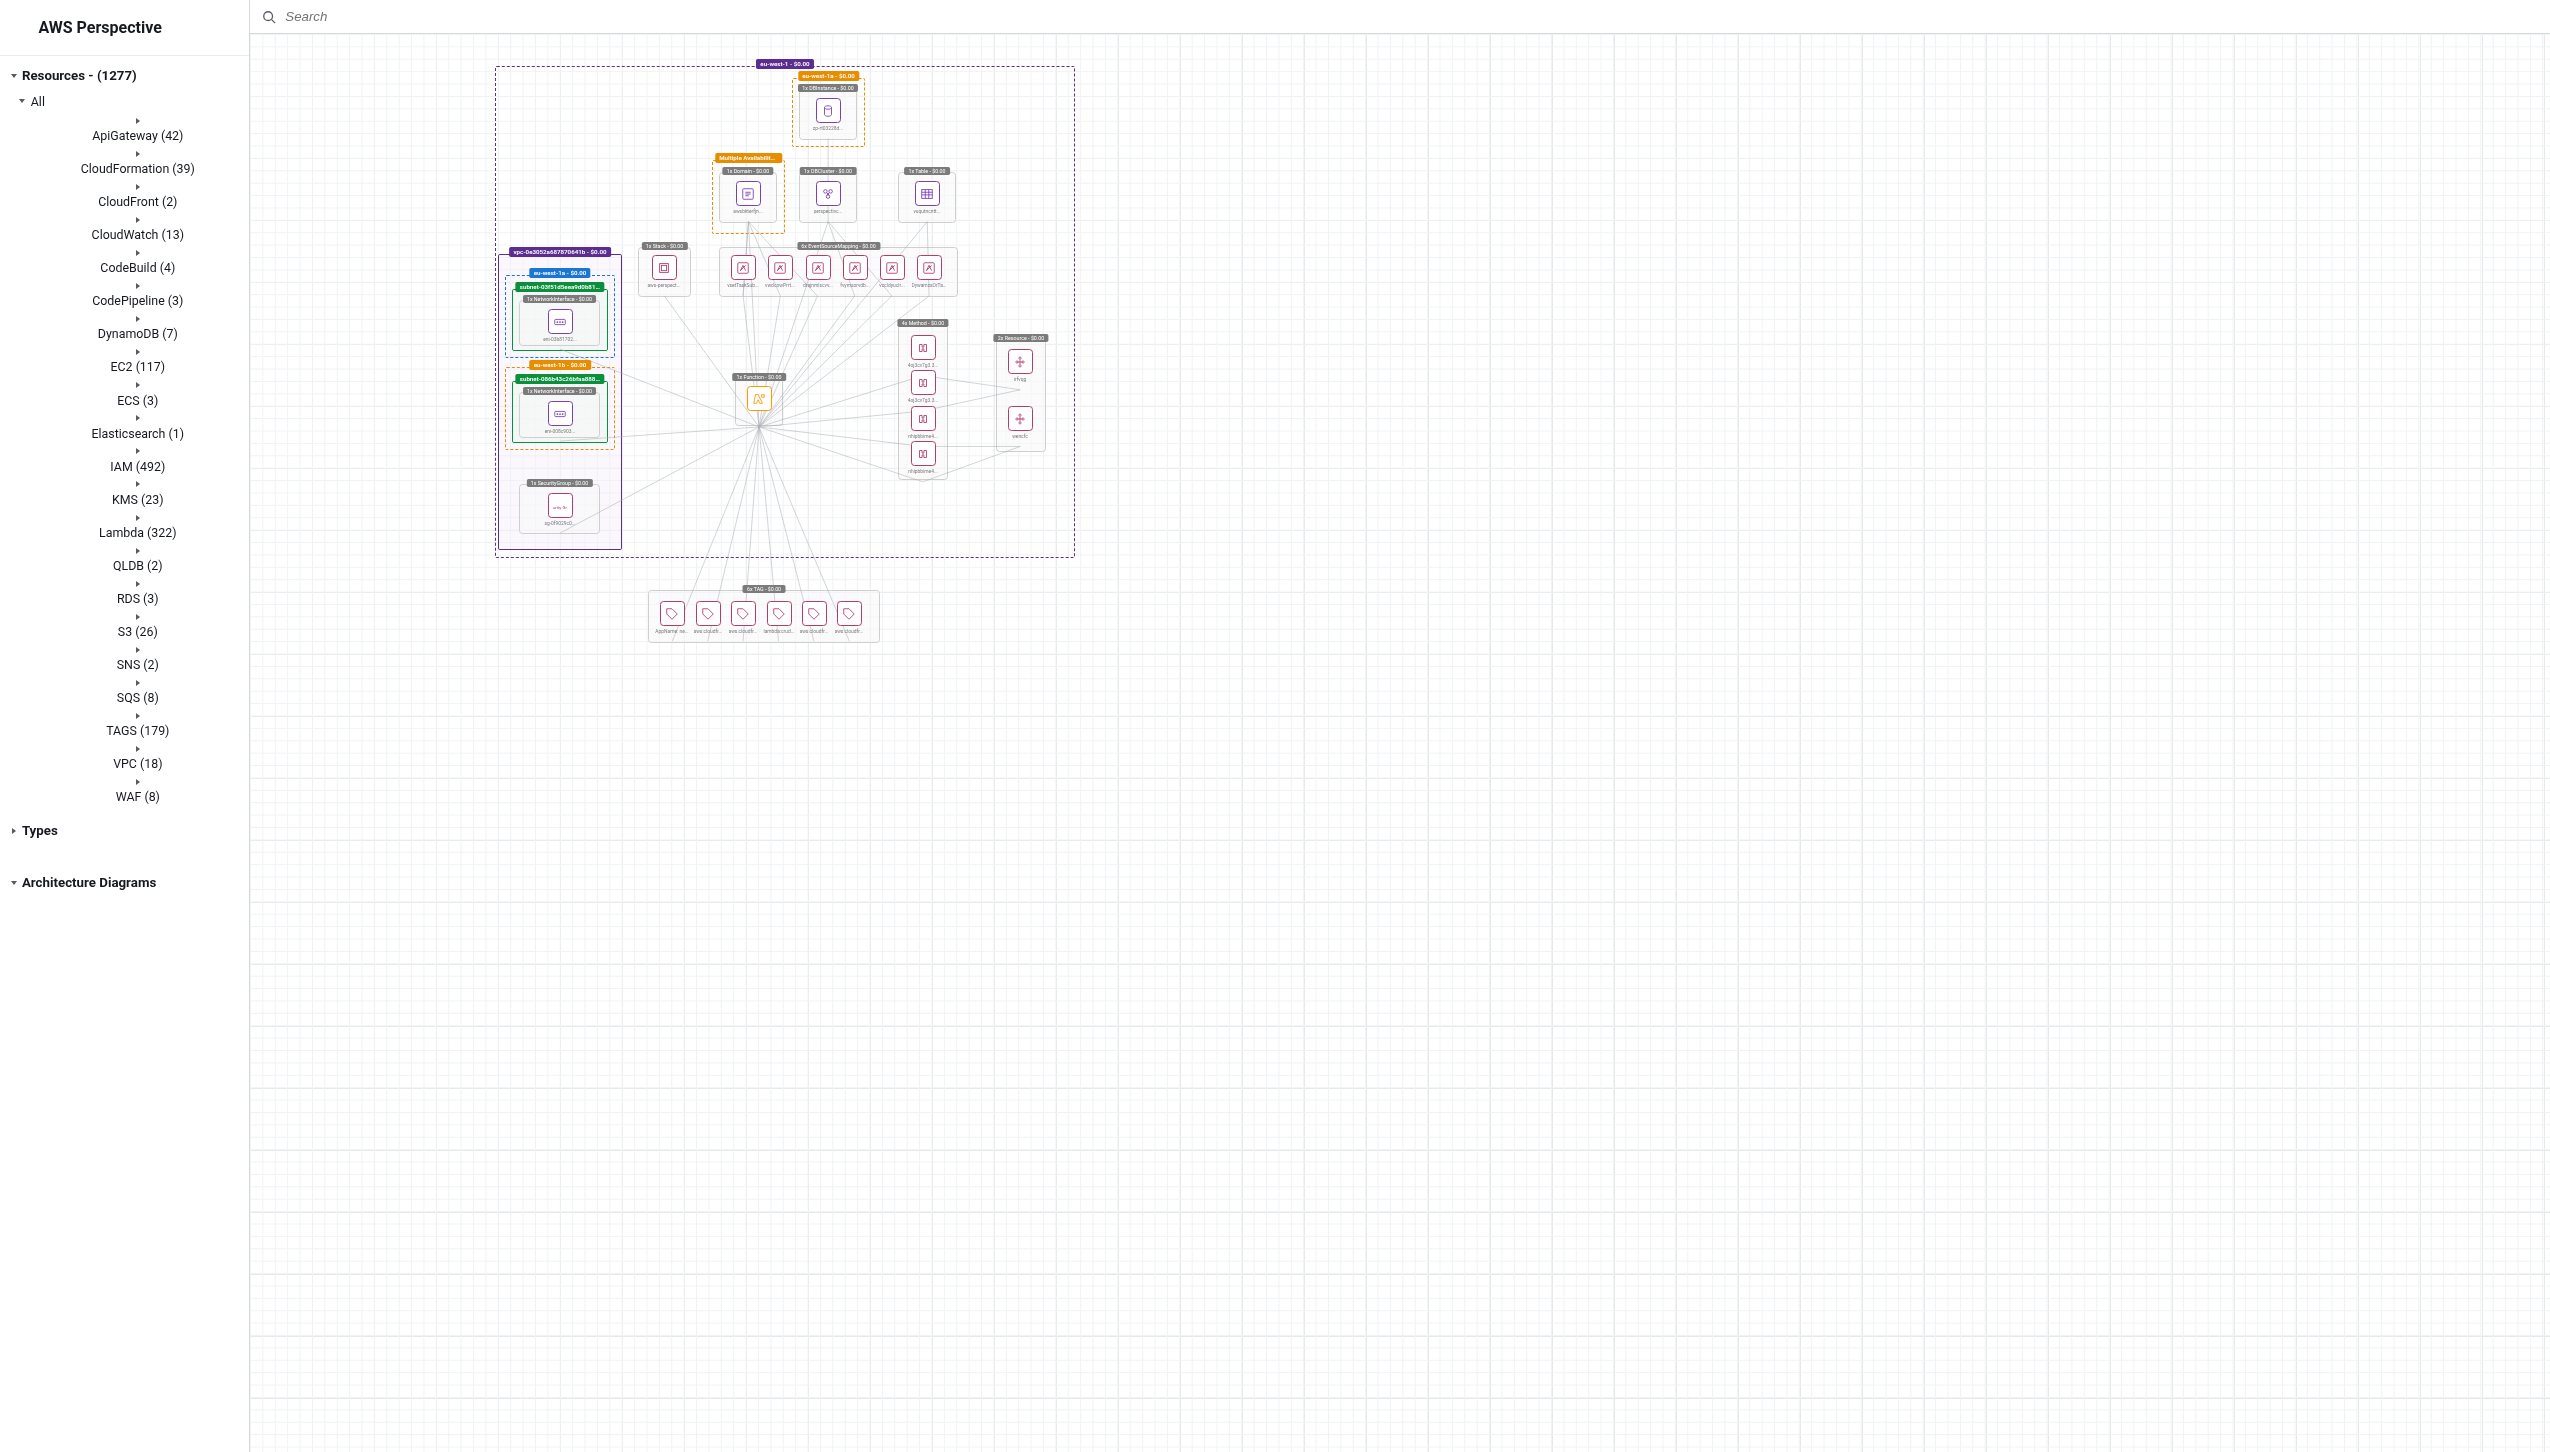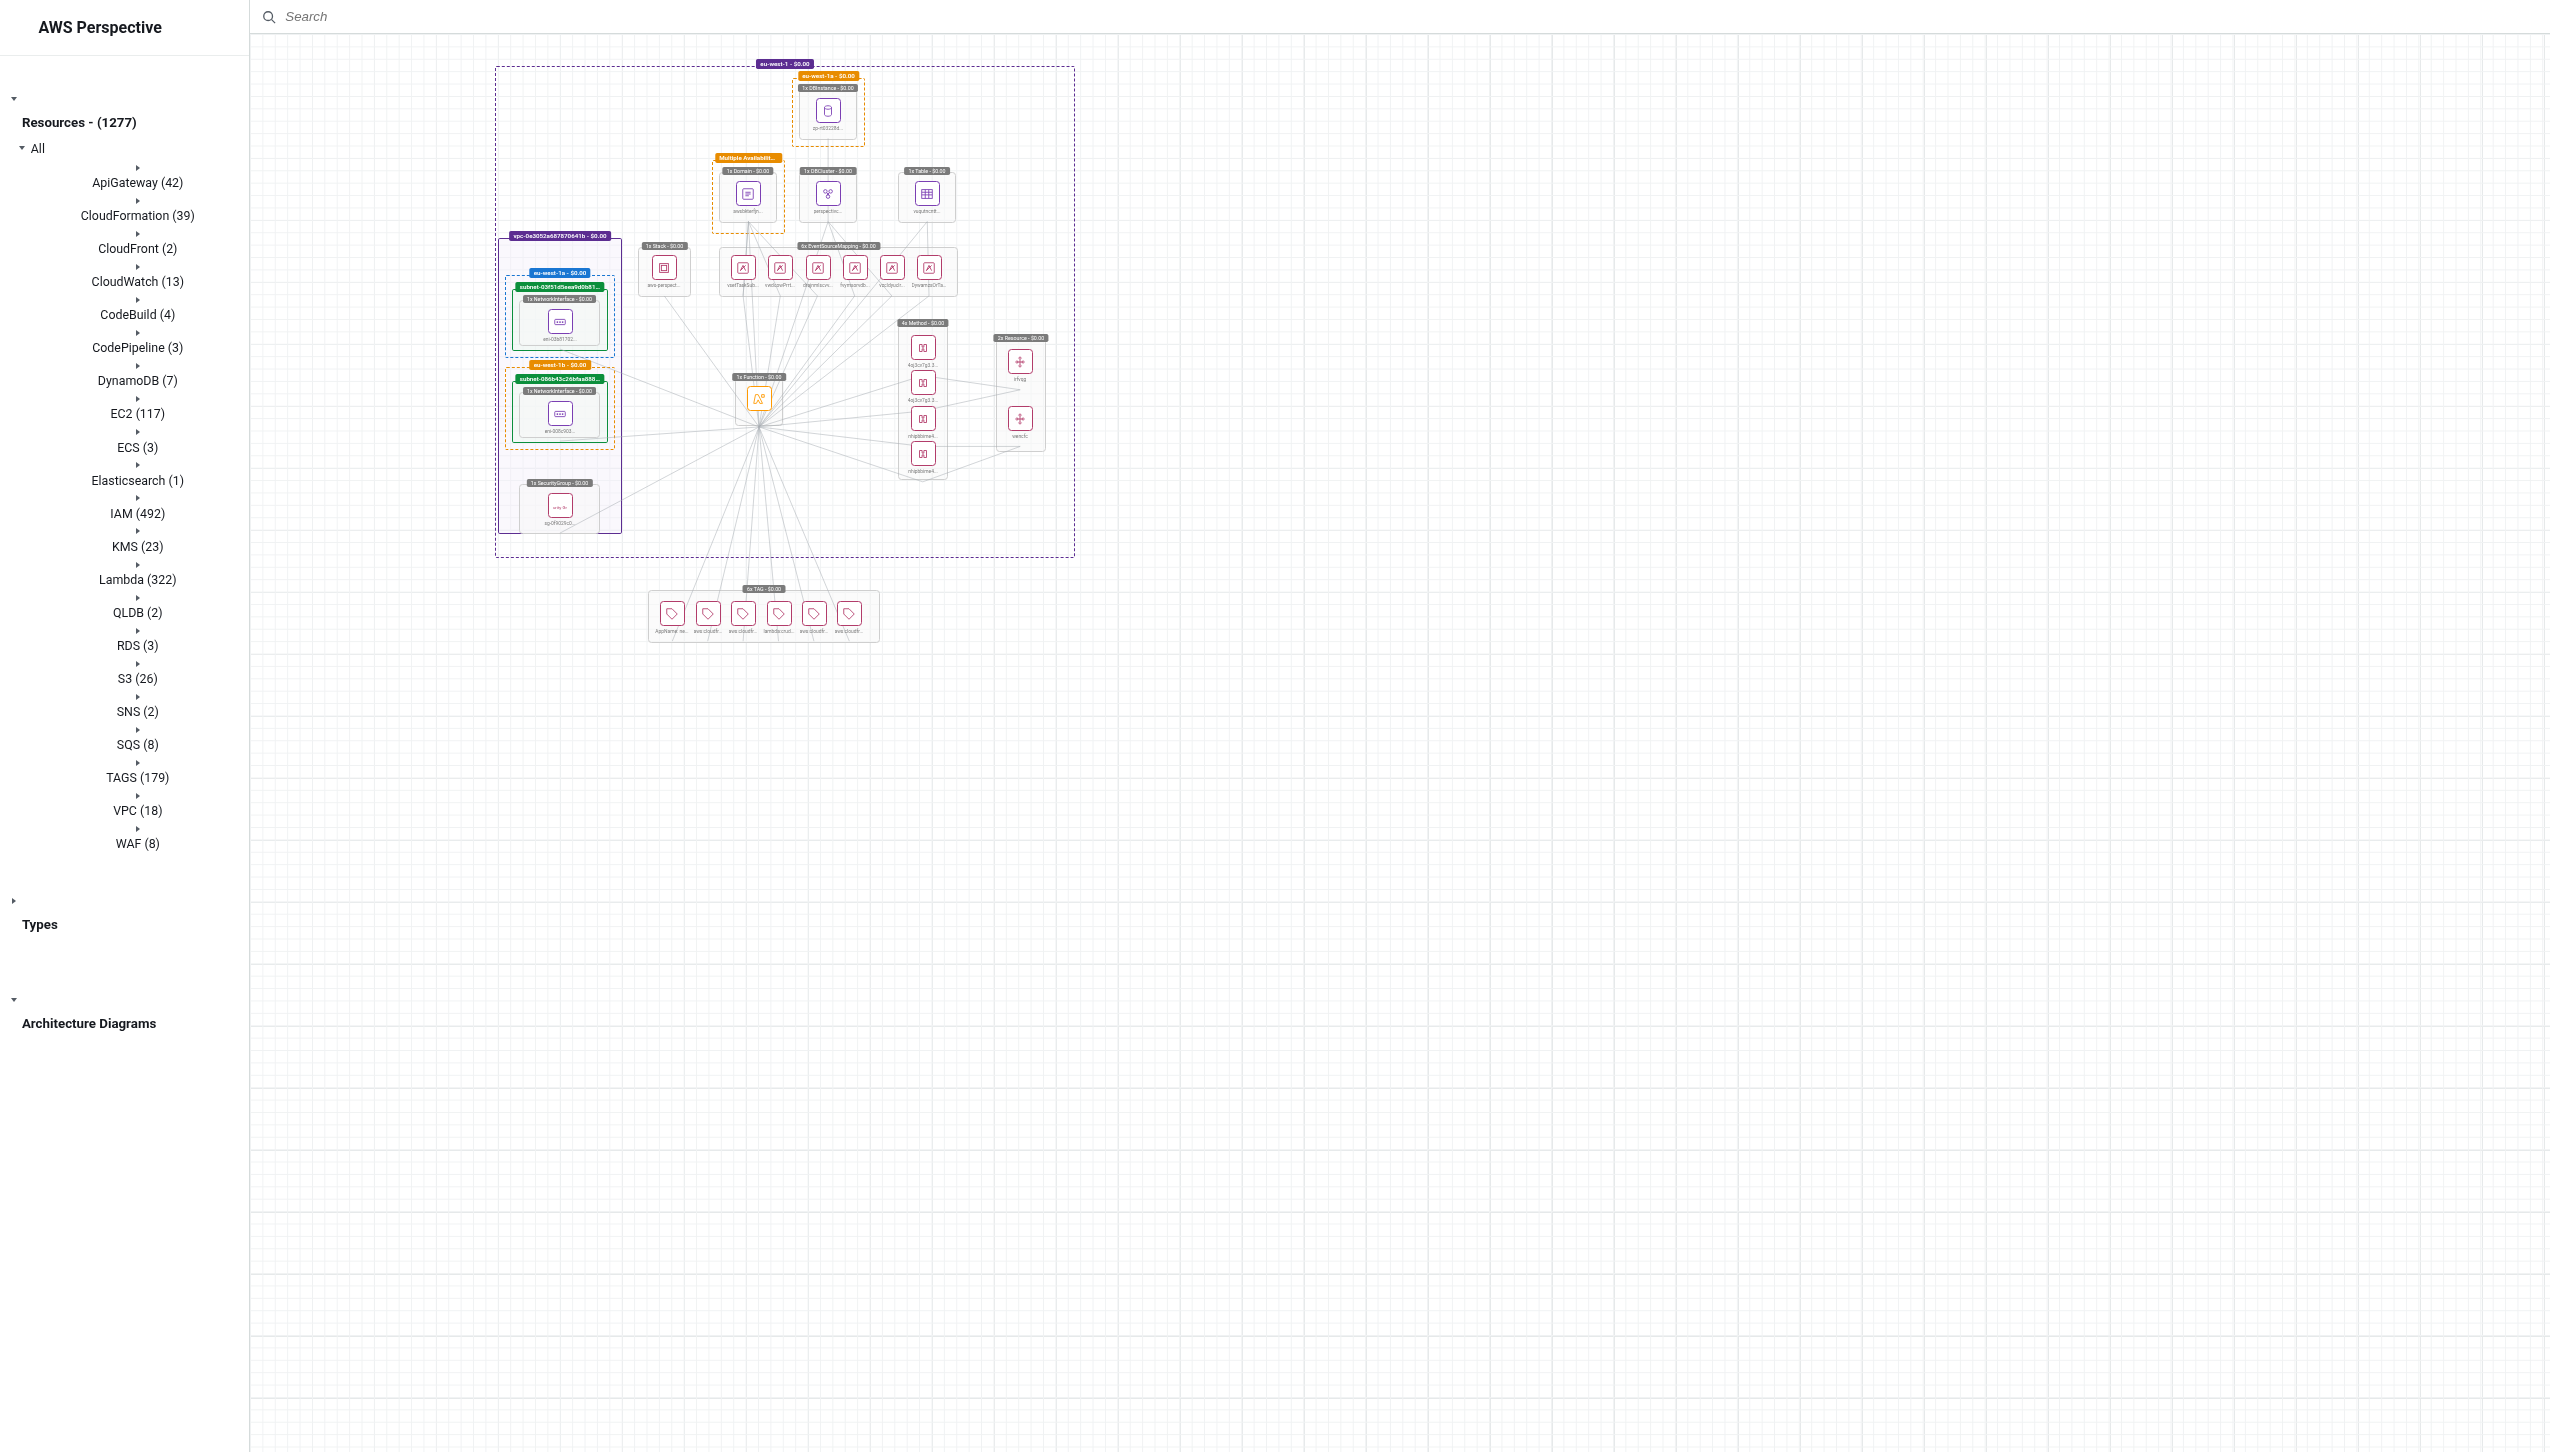--- a/index.html
+++ b/index.html
@@ -11,21 +11,21 @@
   .sidebar-header { display: flex; align-items: center; justify-content: space-between; padding: 14px 14px 14px 12.4px; border-bottom: 0.9px solid #eaeded; }
   .sidebar-title { font-size: 16px; font-weight: 700; margin-left: 26px; }
   .close-x { font-size: 17.7px; color: #545b64; cursor: pointer; padding: 3.5px; }
 
   .tree { padding: 7px 5.3px 21px 5.3px; }
   .tree-section, .tree-group, .tree-item { display: block; }
   .tree-row { display: flex; align-items: center; gap: 5.3px; padding: 5.3px 5.3px; cursor: pointer; border-radius: 1.8px; }
   .caret { width: 0; height: 0; border-left: 3.5px solid transparent; border-right: 3.5px solid transparent; border-top: 4.4px solid #545b64; transform-origin: center; }
   .caret.right { transform: rotate(-90deg); }
   .tree-label { font-size: 12.4px; white-space: nowrap; }
-  .tree-section > .tree-row .tree-label { font-weight: 700; font-size: 13.3px; margin-top: 47px; }
+  .tree-section > .tree-row .tree-label { font-weight: 700; font-size: 13.3px; }
   .tree-group { padding-left: 8.9px; }
   .tree-item { padding-left: 17.7px; }
   .tree-item .tree-row { padding: 4.4px 5.3px; flex-direction: column; }
   .tree-section.extra { margin-top: 8.9px; }
 
   
   .main { flex: 1; display: flex; flex-direction: column; min-width: 0; }
   .topbar { height: 57px; background: #232f3e; color: #fff; display: flex; align-items: center; justify-content: flex-end; padding: 0 17.7px; gap: 16px; }
   .welcome { font-size: 13.3px; }
   .welcome b { font-style: italic; }
@@ -239,21 +239,21 @@
         <path d="M11 11l4 4" stroke="#545b64" stroke-width="1.5"></path>
       </svg>
     <input class="search-input" placeholder="Search" style="">
   </div>
 
   <div class="canvas-wrap">
     <div class="canvas" id="canvas">
         <div class="group-box" style="left: 245px; top: 32px; width: 580px; height: 492px; border: 1.2px dashed rgb(92, 45, 145);">
           <div class="group-label" style="background: rgb(92, 45, 145);">eu-west-1 - $0.00</div>
         </div>
-        <div class="group-box" style="left: 248px; top: 204px; width: 124px; height: 296px; border: 1.2px solid rgb(92, 45, 145); background: rgba(243, 238, 250, 0.4);">
+        <div class="group-box" style="left: 248px; top: 220px; width: 124px; height: 296px; border: 1.2px solid rgb(92, 45, 145); background: rgba(243, 238, 250, 0.4);">
           <div class="group-label" style="background: rgb(92, 45, 145);">vpc-0e3052a687870641b - $0.00</div>
         </div>
         <div class="group-box" style="left: 255px; top: 241px; width: 110px; height: 83px; border: 1.2px dashed rgb(25, 118, 210);">
           <div class="group-label" style="background: rgb(25, 118, 210);">eu-west-1a - $0.00</div>
         </div>
         <div class="group-box" style="left: 262px; top: 255px; width: 96px; height: 62px; border: 1.2px solid rgb(11, 143, 60); background: rgba(235, 247, 239, 0.5);">
           <div class="group-label" style="background: rgb(11, 143, 60);">subnet-03f51d5eea9d0b817a - $0.00</div>
         </div>
         <div class="inner-grey" style="left: 269px; top: 266px; width: 81px; height: 46px;">
           <div class="inner-label">1x NetworkInterface - $0.00</div>

